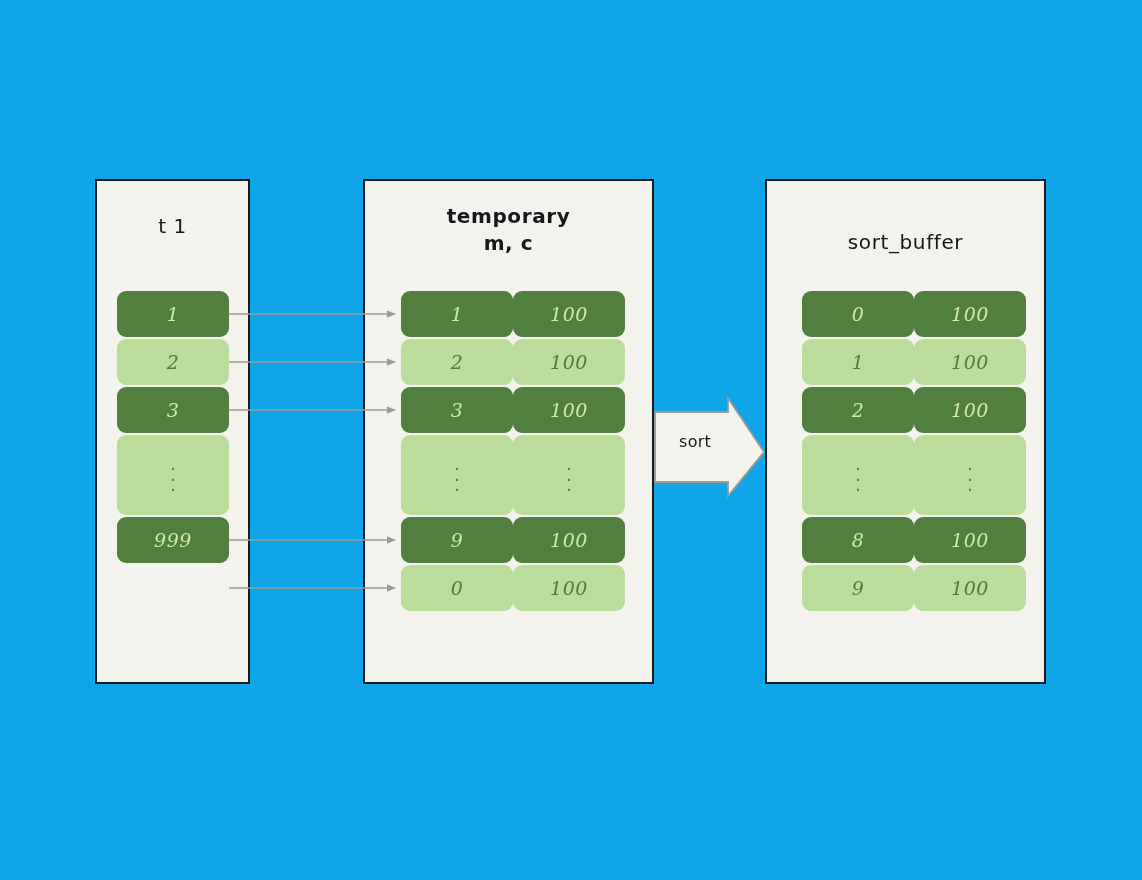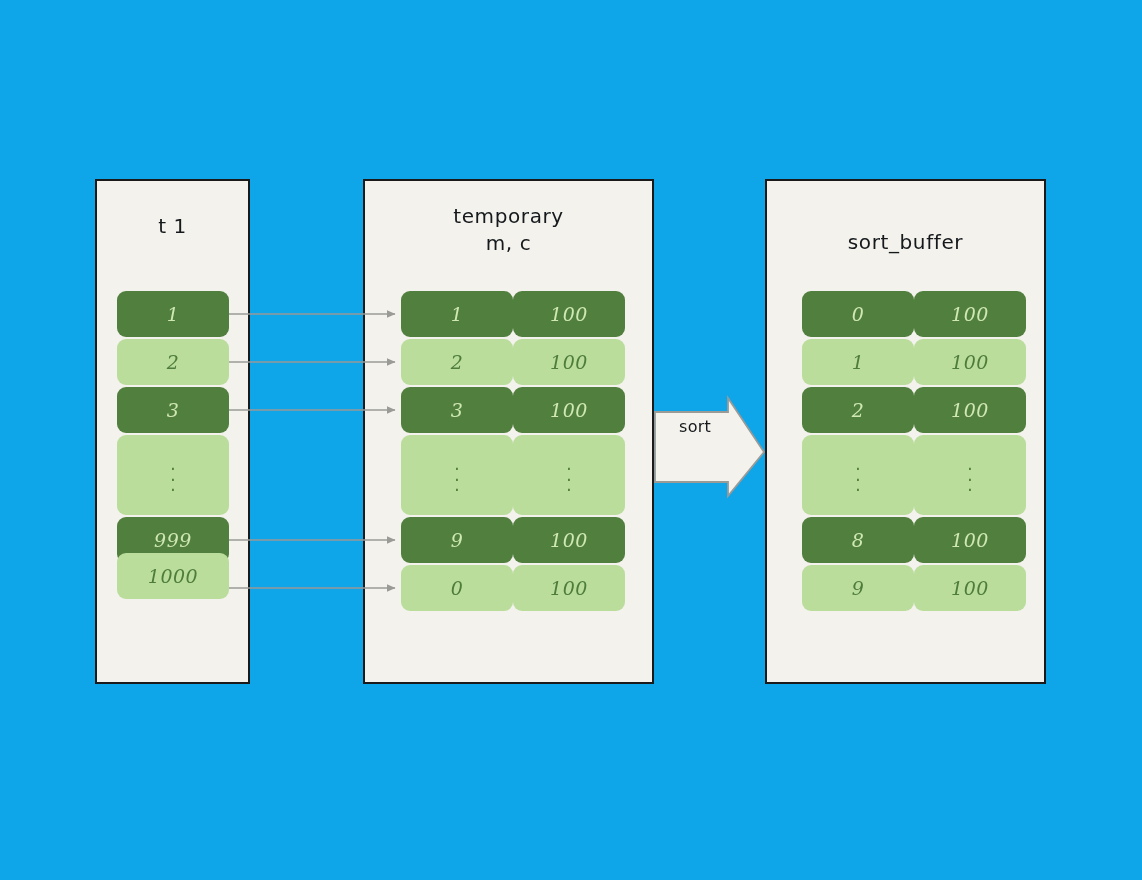--- a/index.html
+++ b/index.html
@@ -102,21 +102,21 @@
 </head>
 <body>
 
 <div id="canvas">
 
   <div class="panel" id="panel-t1" style="left:95px; top:179px; width:155px; height:505px;">
     <div class="panel-title" style="top:32px;">t 1</div>
   </div>
 
   <div class="panel" id="panel-temporary" style="left:363px; top:179px; width:291px; height:505px;">
-    <div class="panel-title" style="top:22px;">temporary
+    <div class="panel-title" style="top:22px;font-weight:bold;">temporary
 m, c</div>
   </div>
 
   <div class="panel" id="panel-sortbuffer" style="left:765px; top:179px; width:281px; height:505px;">
     <div class="panel-title" style="top:48px;">sort_buffer</div>
   </div>
 
   <div class="rows" id="rows-t1" style="left:117px; top:290px; width:112px;">
       <div class="row" style="height: 48px;">
         <div class="cell dark full" style="height: 46px; margin-top: 1px; margin-bottom: 1px;">
@@ -136,25 +136,20 @@
       <div class="row" style="height: 82px;">
         <div class="cell light full" style="height: 80px; margin-top: 1px; margin-bottom: 1px;">
           <span class="dots">.
 .
 .</span>
         </div>
       </div>
       <div class="row" style="height: 36px;">
         <div class="cell dark full" style="height: 46px; margin-top: 1px; margin-bottom: 1px;">
           <span>999</span>
-        </div>
-      </div>
-      <div class="row" style="height: 48px;">
-        <div class="cell light full" style="height: 46px; margin-top: 1px; margin-bottom: 1px;">
-          <span>1000</span>
         </div>
       </div>
     </div>
 
   <div class="rows" id="rows-temporary" style="left:401px; top:290px; width:224px;">
       <div class="row" style="height: 48px;">
         <div class="cell dark half" style="height: 46px; margin-top: 1px; margin-bottom: 1px;">
           <span>1</span>
         </div>
         <div class="cell dark half" style="height: 46px; margin-top: 1px; margin-bottom: 1px;">
@@ -271,15 +266,15 @@
     <g id="connector-lines" stroke="#9a9a97" stroke-width="1.6" fill="none">
         <path d="M229,314 L298.72,314 L298.72,314 L395,314" marker-end="url(#ah)"></path>
         <path d="M229,362 L298.72,362 L298.72,362 L395,362" marker-end="url(#ah)"></path>
         <path d="M229,410 L298.72,410 L298.72,410 L395,410" marker-end="url(#ah)"></path>
         <path d="M229,540 L298.72,540 L298.72,540 L395,540" marker-end="url(#ah)"></path>
         <path d="M229,588 L298.72,588 L298.72,588 L395,588" marker-end="url(#ah)"></path>
       </g>
     <path id="sort-block-arrow" d="M655,412 L728,412 L728,398 L764,452 L728,496 L728,482 L655,482 Z" fill="#f3f2ed" stroke="#9a9a97" stroke-width="1.8"></path>
   </svg>
 
-  <div class="sort-label" style="left:679px; top:417px;">sort</div>
+  <div class="sort-label" style="left:679px; top:432px;">sort</div>
 
 </div>
 
 </body></html>

